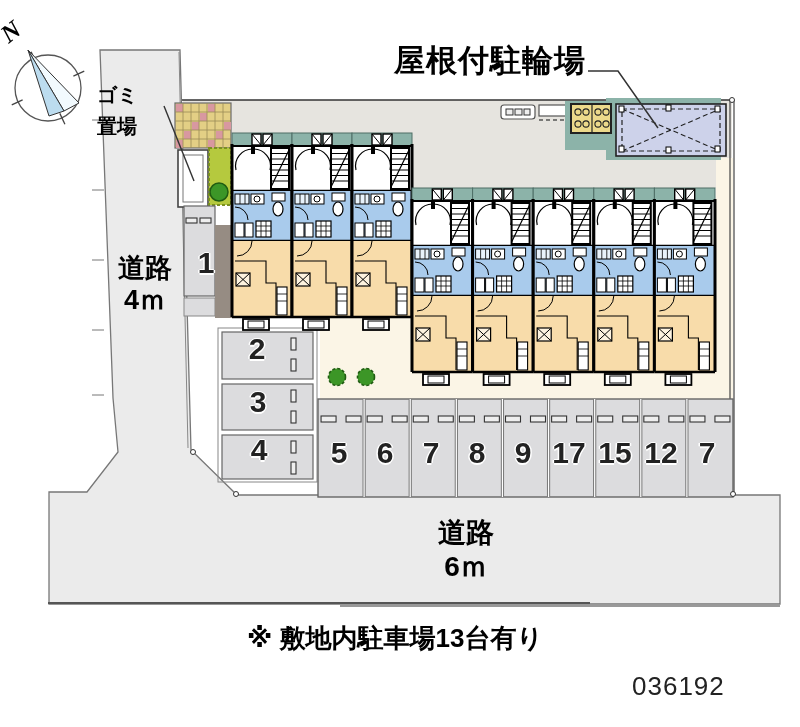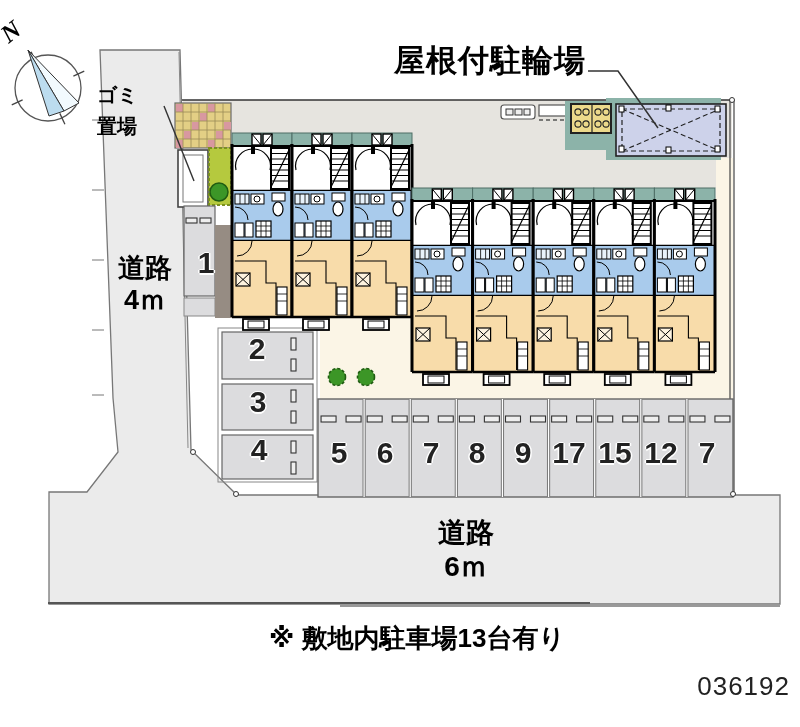--- a/index.html
+++ b/index.html
@@ -5,22 +5,22 @@
   html,body{margin:0;padding:0;background:#fff;}
   #stage{position:relative;width:800px;height:727px;background:#fff;overflow:hidden;
          font-family:"Liberation Sans","DejaVu Sans",sans-serif;}
   #plan-svg{position:absolute;left:0;top:0;}
   .txt{position:absolute;color:#000;white-space:nowrap;}
   .n-label{left:2px;top:18px;font:italic bold 25px "Liberation Serif",serif;transform:rotate(-38deg);}
   .gomi{left:97px;top:80px;font-size:20px;line-height:31px;font-weight:bold;}
   .yane{left:394px;top:40px;font-size:31px;font-weight:bold;letter-spacing:1px;}
   .road-left{left:103px;top:252px;width:84px;text-align:center;font-size:27px;line-height:32px;font-weight:bold;}
   .road-bottom{left:414px;top:516px;width:104px;text-align:center;font-size:28px;line-height:34px;font-weight:bold;}
-  .note{left:247px;top:621px;width:340px;text-align:center;font-size:26px;font-weight:bold;}
-  .plan-id{left:655px;top:671px;width:135px;text-align:right;font-size:26px;color:#222;letter-spacing:1px;}
+  .note{left:247px;top:621px;width:340px;font-size:26px;font-weight:bold;}
+  .plan-id{left:632px;top:671px;width:135px;font-size:26px;color:#222;letter-spacing:1px;}
   .stall-num{position:absolute;font-size:30px;color:#222;font-weight:bold;transform:translate(-50%,-50%);
              text-shadow:1.5px 0 0 #fff,-1.5px 0 0 #fff,0 1.5px 0 #fff,0 -1.5px 0 #fff;}
 </style>
 </head>
 <body>
 
 <div id="stage">
   <svg id="plan-svg" width="800" height="727" viewBox="0 0 800 727">
       <g>
         <path d="M100,50 L180,50 L191,450 L237,495 L780,495 L780,604 L49,604 L49,492 L87,492 L118,452 L113,398 Z" fill="#ebebeb" stroke="#777" stroke-width="1.3"></path>

